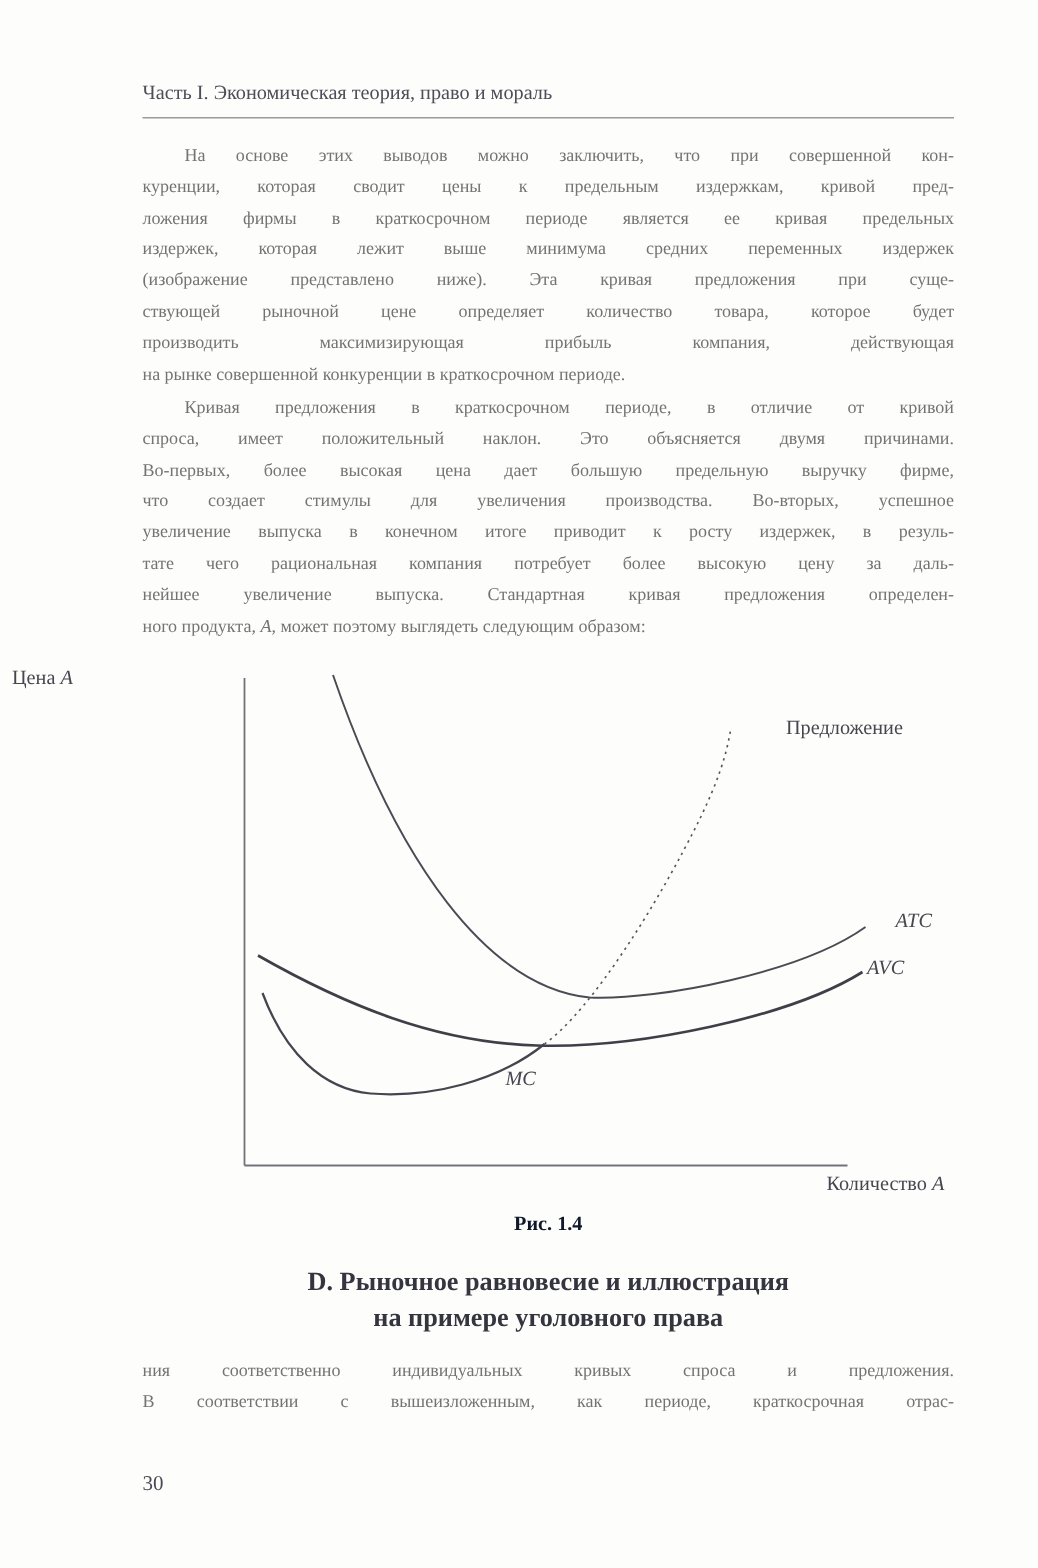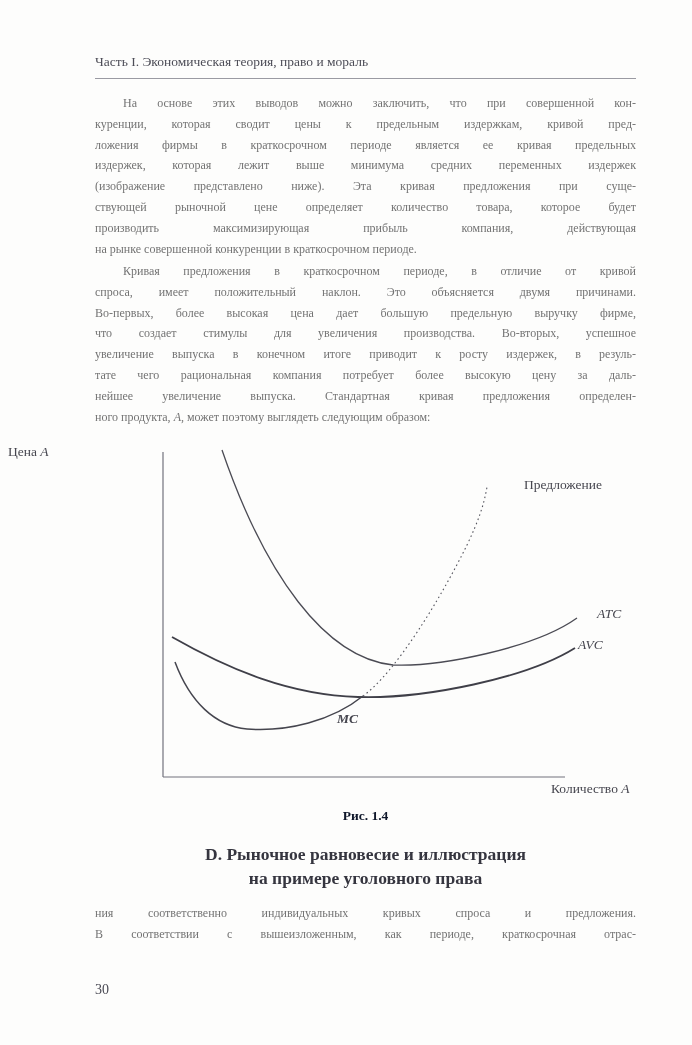--- a/index.html
+++ b/index.html
@@ -29,21 +29,21 @@
   #figure svg{position:absolute;left:0;top:0;}
   .axis-label,.curve-label{
     position:absolute;font-size:13.5px;color:#46464f;white-space:nowrap;
   }
   .curve-label.it{font-style:italic;}
   #label-price{left:8px;top:444px;}
   #label-qty{left:551px;top:781px;}
   #label-supply{left:492px;top:477px;margin-left:32px;}
   #label-atc{left:581px;top:606px;margin-left:16px;}
   #label-avc{left:578px;top:637px;}
-  #label-mc{left:337px;top:711px;font-weight:bold;}
+  #label-mc{left:337px;top:711px;}
   
   #fig-caption{
     left:95px;top:808px;width:541px;text-align:center;
     font-size:13.5px;font-weight:bold;color:#0f172a;
   }
   #section-heading{
     left:95px;top:843px;width:541px;text-align:center;
     font-size:17.5px;font-weight:bold;line-height:23.5px;color:#35353f;
   }
   #page-number{left:95px;top:982px;font-size:14px;color:#4a4a54;}

